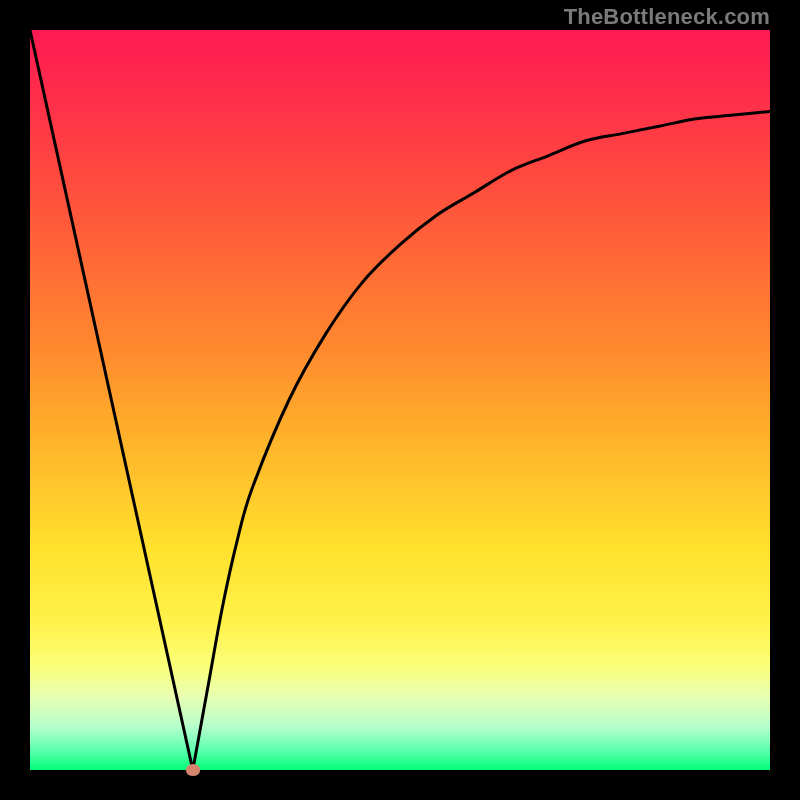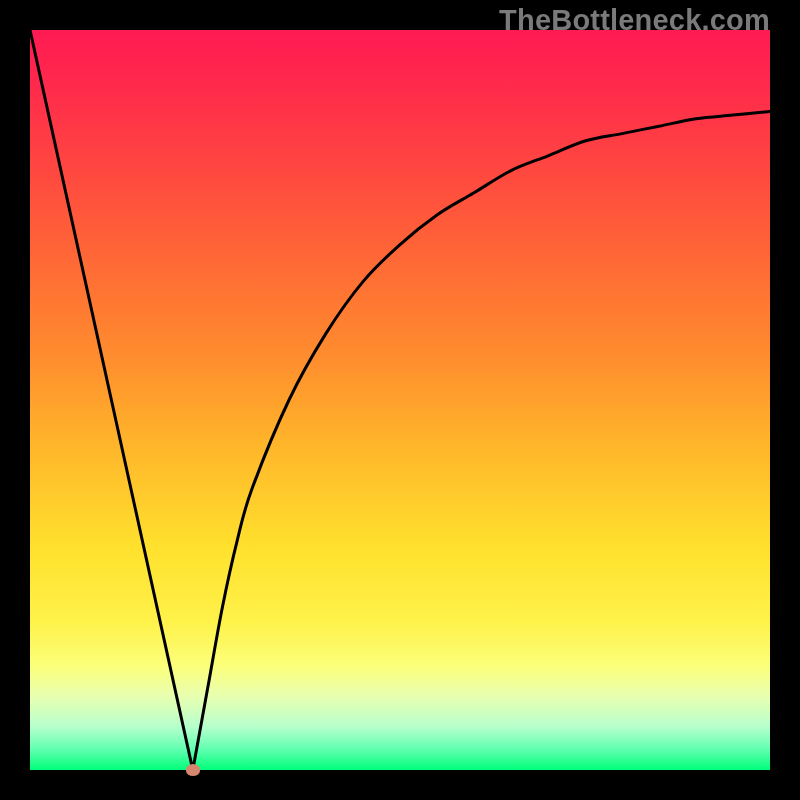--- a/index.html
+++ b/index.html
@@ -40,21 +40,21 @@
       #b9ffcc 94%,
       #67ffb3 97%,
       #00ff7a 100%
     );
   }
   .watermark {
     position: absolute;
     top: 4px;
     right: 30px;
     font-family: Arial, Helvetica, sans-serif;
-    font-size: 29px;
+    font-size: 22px;
     font-weight: bold;
     color: #7a7a7a;
     letter-spacing: 0.2px;
     pointer-events: none;
     user-select: none;
   }
   svg.curve {
     position: absolute;
     left: 0;
     top: 0;

